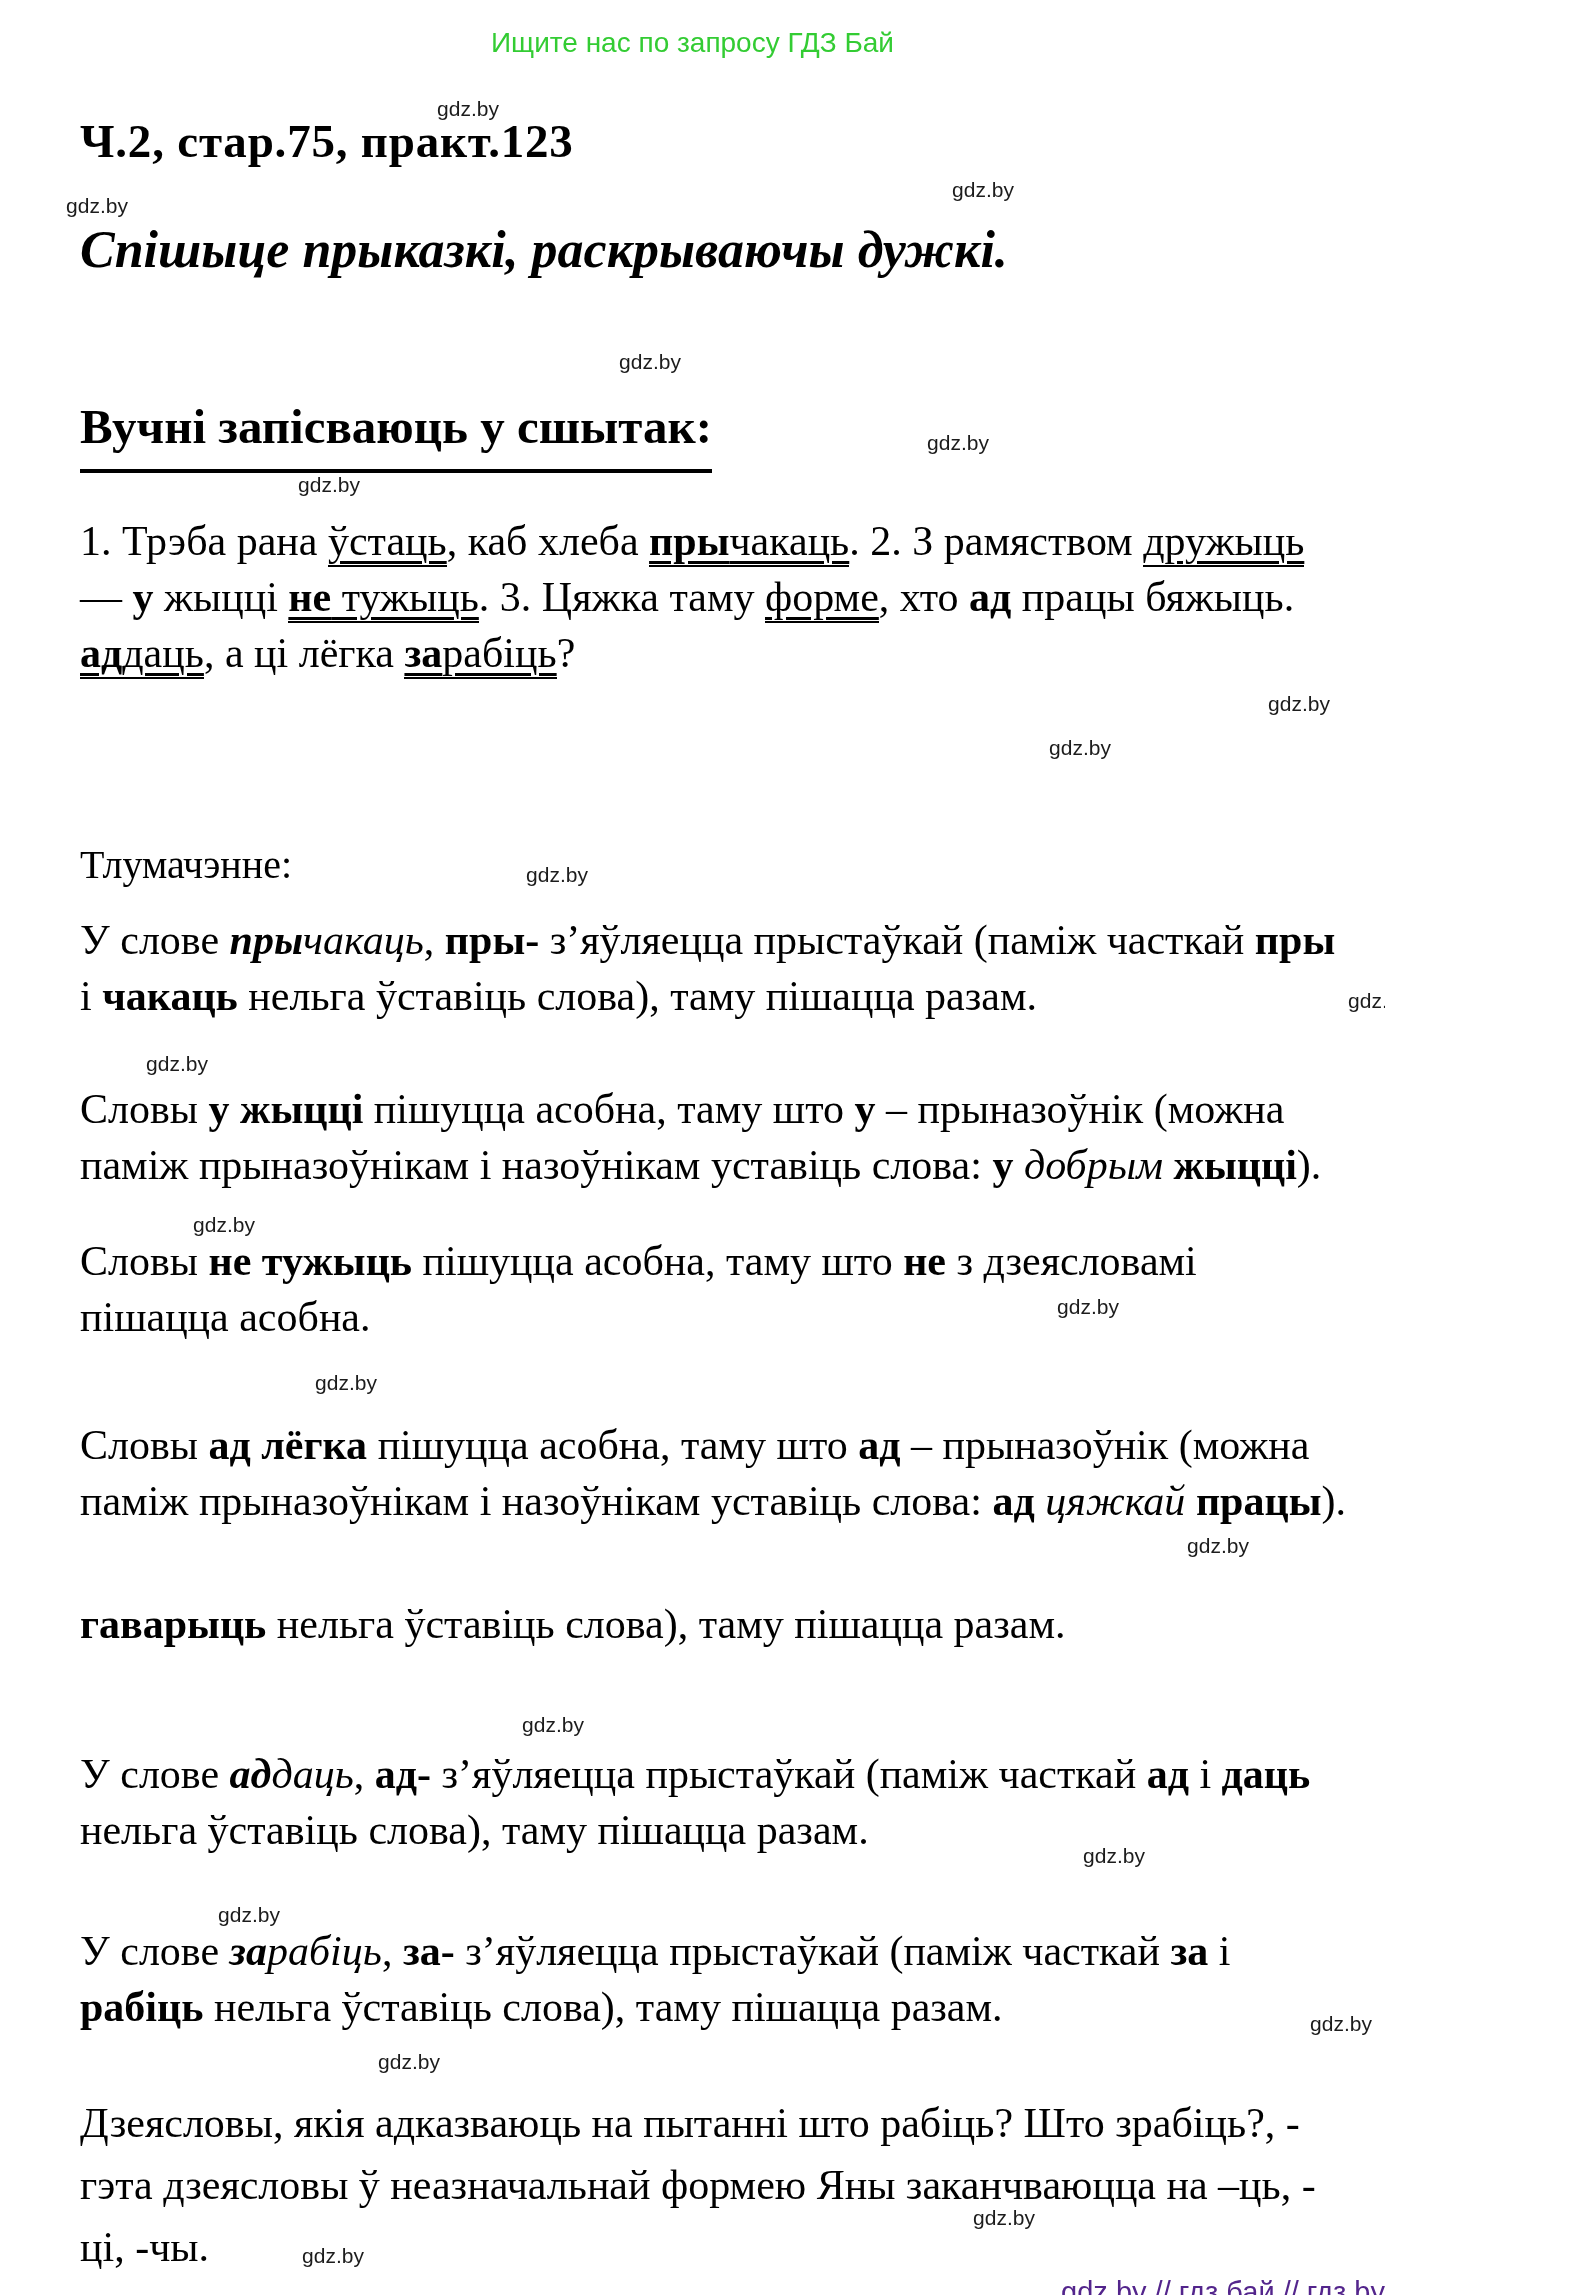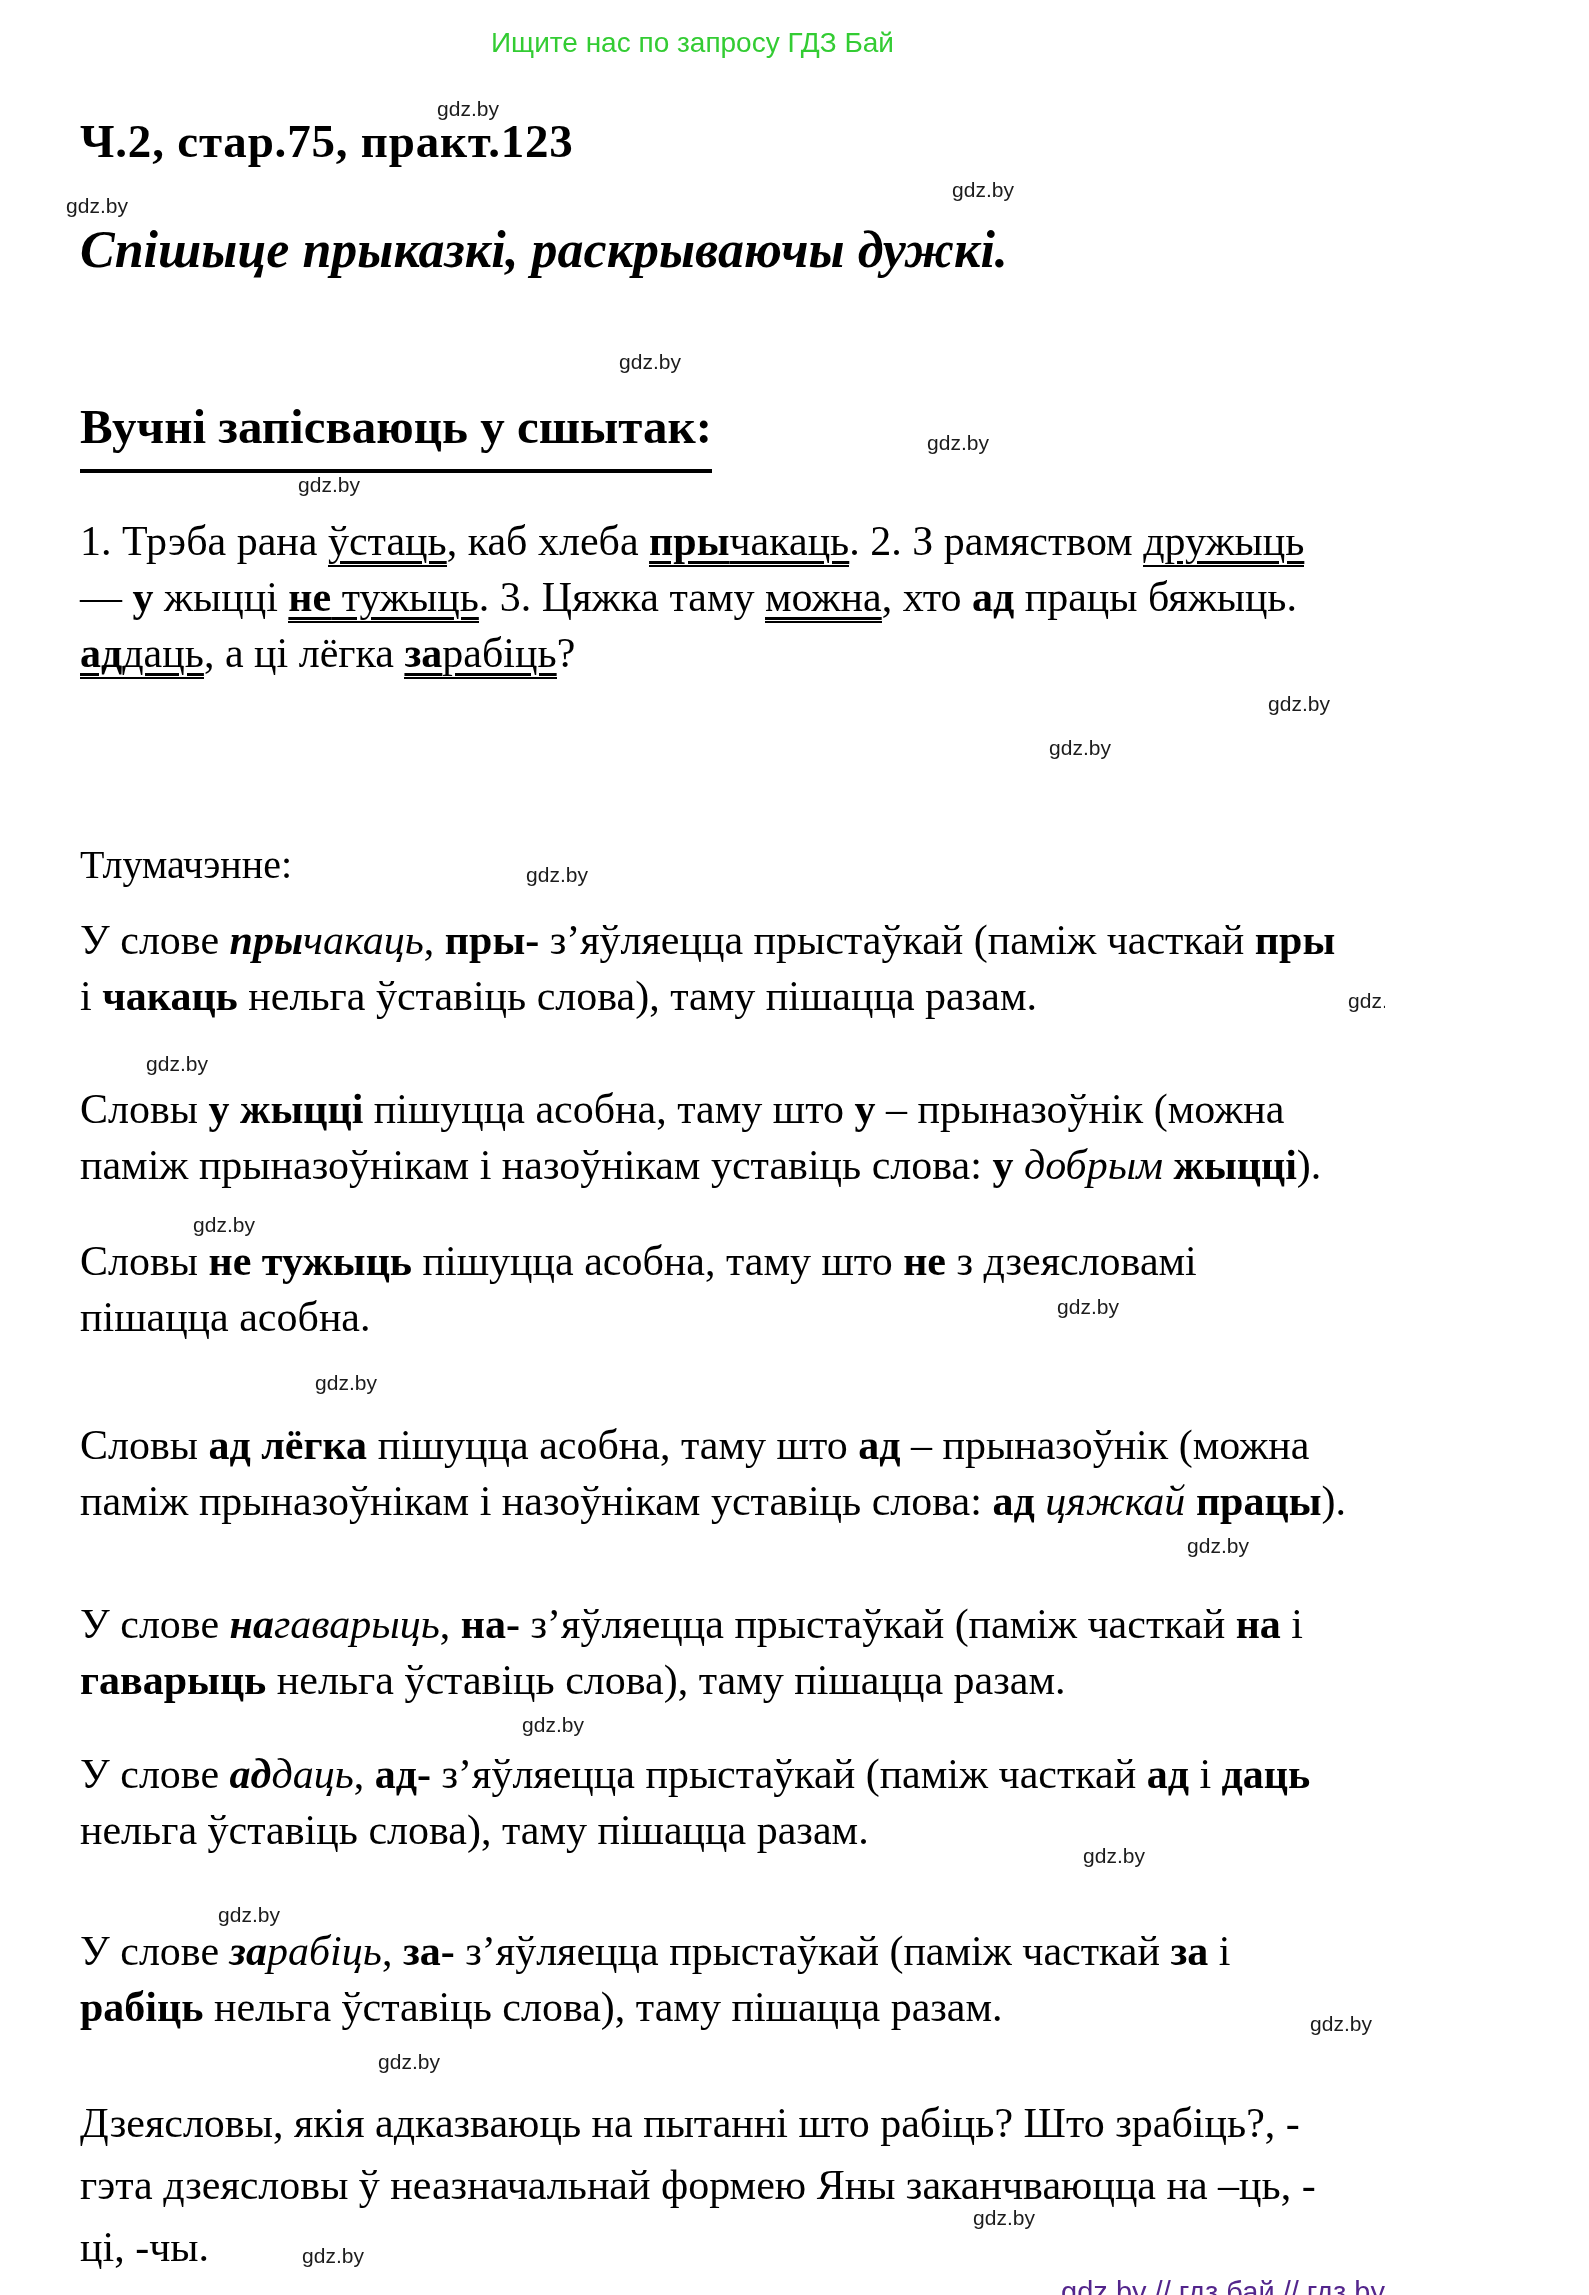--- a/index.html
+++ b/index.html
@@ -38,21 +38,21 @@
   <div class="assignment">
     <div class="tline">Спішыце прыказкі, раскрываючы дужкі.</div>
   </div>
 
   <div class="notebook-heading">
     <span class="hul">Вучні запісваюць у сшытак:</span>
   </div>
 
   <div class="sentences">
       <div class="tline"><span>1. Трэба рана </span><span class="u">ўстаць</span><span>, каб хлеба </span><span class="b u">пры</span><span class="u">чакаць</span><span>. 2. З рамяством </span><span class="u">дружыць</span></div>
-      <div class="tline"><span>— </span><span class="b">у</span><span> жыцці </span><span class="b u">не</span><span class="u"> тужыць</span><span>. 3. Цяжка таму </span><span class="u">можна</span><span>, хто </span><span class="b">ад</span><span> працы бяжыць.</span></div>
+      <div class="tline"><span>— </span><span class="b">у</span><span> жыцці </span><span class="b u">не</span><span class="u"> тужыць</span><span>. 3. Цяжка таму </span><span class="u">форме</span><span>, хто </span><span class="b">ад</span><span> працы бяжыць.</span></div>
       <div class="tline"><span class="b u">ад</span><span class="u">даць</span><span>, а ці лёгка </span><span class="b u">за</span><span class="u">рабіць</span><span>?</span></div>
     </div>
 
   <div class="expl-heading">Тлумачэнне:</div>
 
   <div class="expl" style="top: 887px;">
       <div class="tline"><span>У слове </span><span class="b i">пры</span><span class="i">чакаць</span><span>, </span><span class="b">пры-</span><span> з’яўляецца прыстаўкай (паміж часткай </span><span class="b">пры</span></div>
       <div class="tline"><span>і </span><span class="b">чакаць</span><span> нельга ўставіць слова), таму пішацца разам.</span></div>
     </div>
   <div class="expl" style="top: 1056px;">
@@ -61,21 +61,20 @@
     </div>
   <div class="expl" style="top: 1208px;">
       <div class="tline"><span>Словы </span><span class="b">не тужыць</span><span> пішуцца асобна, таму што </span><span class="b">не</span><span> з дзеясловамі</span></div>
       <div class="tline"><span>пішацца асобна.</span></div>
     </div>
   <div class="expl" style="top: 1392px;">
       <div class="tline"><span>Словы </span><span class="b">ад лёгка</span><span> пішуцца асобна, таму што </span><span class="b">ад</span><span> – прыназоўнік (можна</span></div>
       <div class="tline"><span>паміж прыназоўнікам і назоўнікам уставіць слова: </span><span class="b">ад</span><span> </span><span class="i">цяжкай</span><span> </span><span class="b">працы</span><span>).</span></div>
     </div>
   <div class="expl" style="top: 1571px;">
-      <div class="tline"><span>У слове </span><span class="b i">на</span><span class="i">гаварыць</span><span>, </span><span class="b">на-</span><span> з’яўляецца прыстаўкай (паміж часткай </span><span class="b">на</span><span> і</span></div>
       <div class="tline"><span class="b">гаварыць</span><span> нельга ўставіць слова), таму пішацца разам.</span></div>
     </div>
   <div class="expl" style="top: 1721px;">
       <div class="tline"><span>У слове </span><span class="b i">ад</span><span class="i">даць</span><span>, </span><span class="b">ад-</span><span> з’яўляецца прыстаўкай (паміж часткай </span><span class="b">ад</span><span> і </span><span class="b">даць</span></div>
       <div class="tline"><span>нельга ўставіць слова), таму пішацца разам.</span></div>
     </div>
   <div class="expl" style="top: 1898px;">
       <div class="tline"><span>У слове </span><span class="b i">за</span><span class="i">рабіць</span><span>, </span><span class="b">за-</span><span> з’яўляецца прыстаўкай (паміж часткай </span><span class="b">за</span><span> і</span></div>
       <div class="tline"><span class="b">рабіць</span><span> нельга ўставіць слова), таму пішацца разам.</span></div>
     </div>

